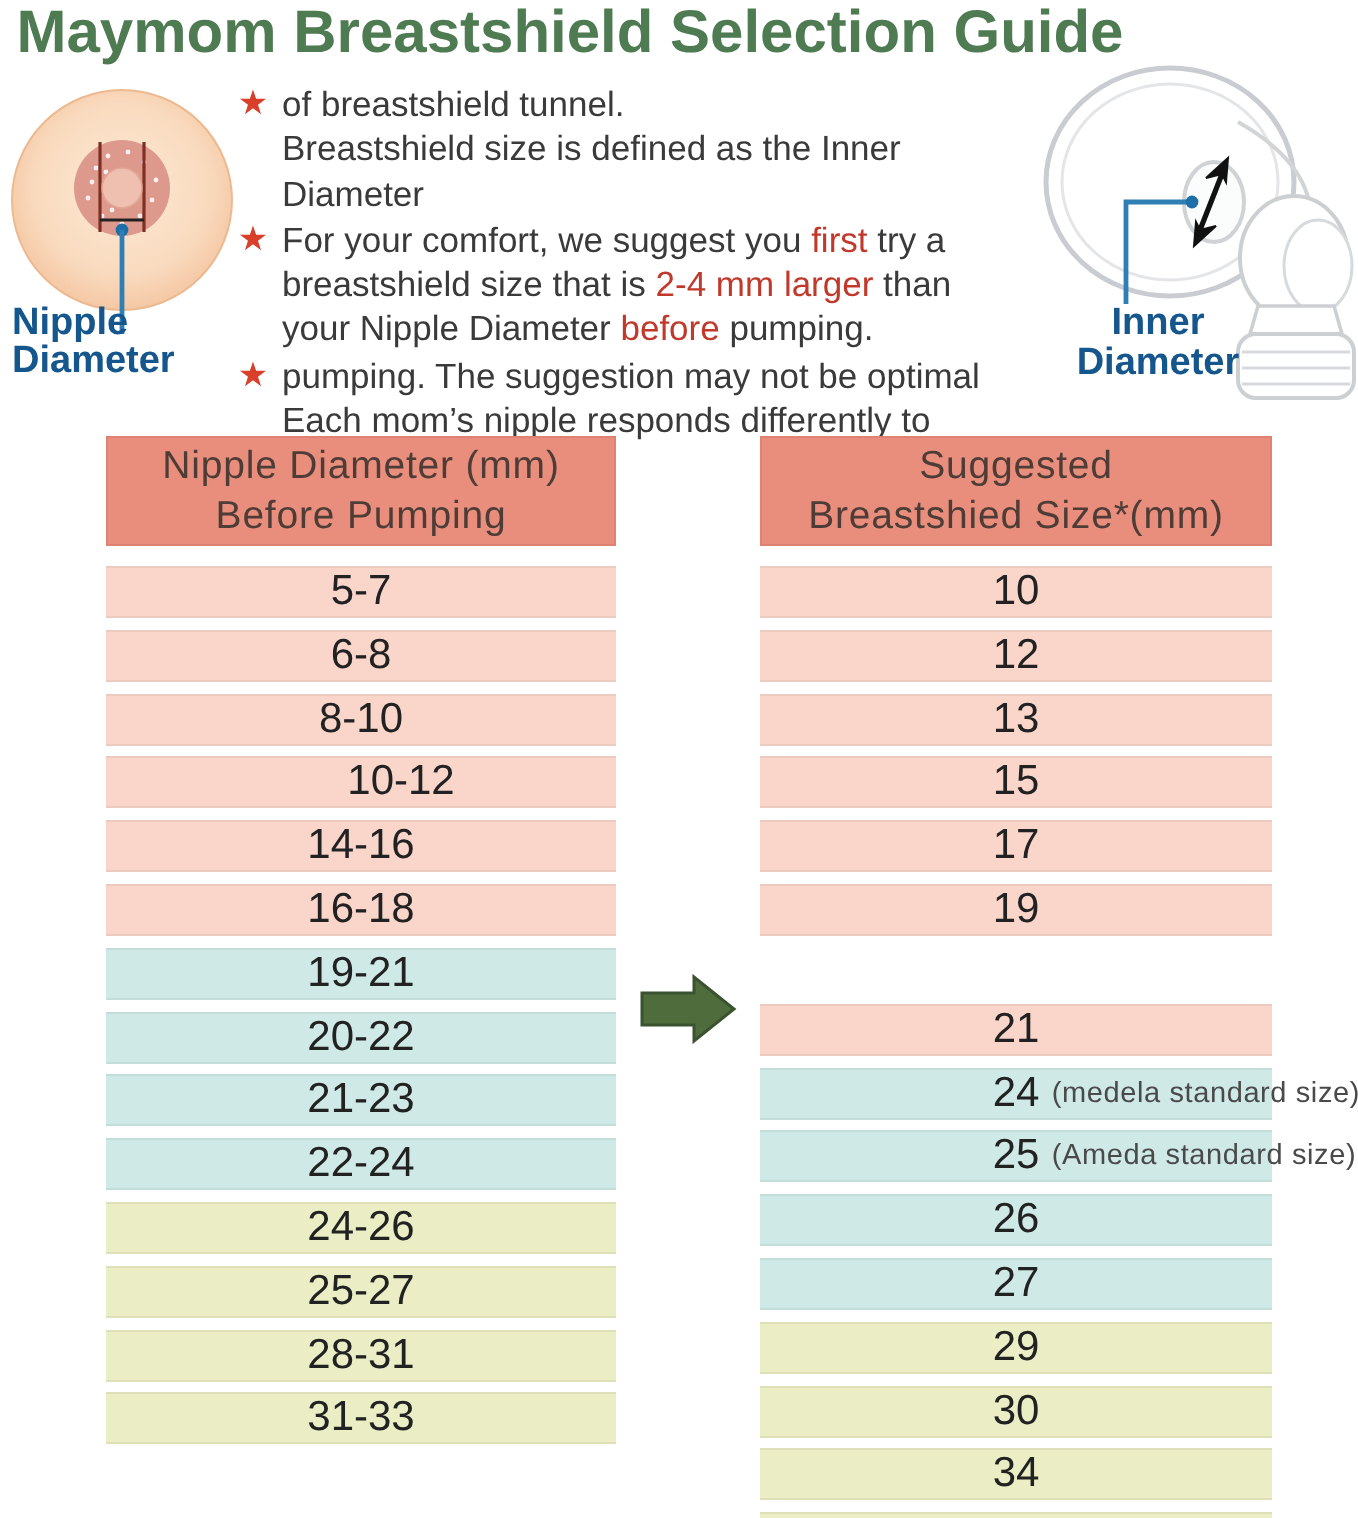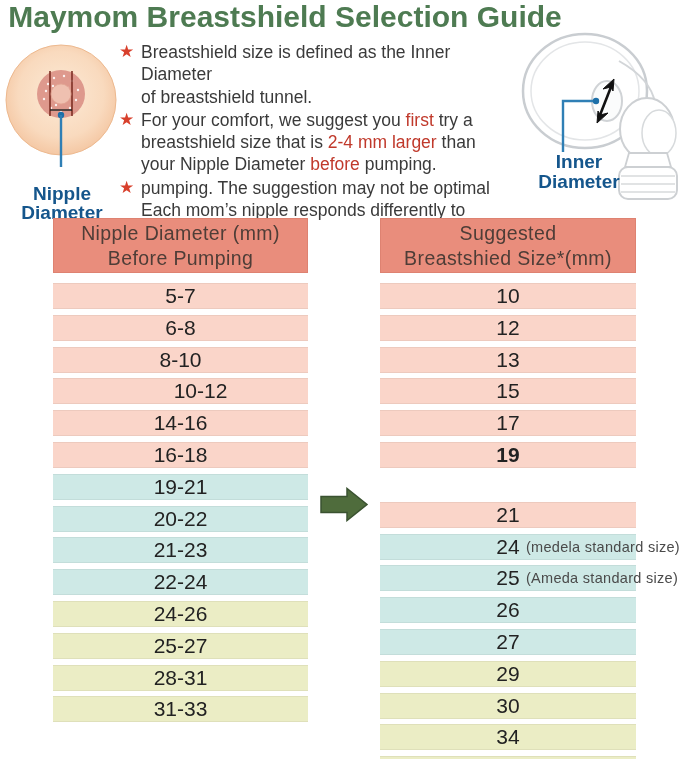--- a/index.html
+++ b/index.html
@@ -9,21 +9,21 @@
   }
   
   .title{
     position:absolute;top:0;left:0;width:570px;margin:0;
     text-align:center;font-size:30px;font-weight:bold;line-height:33px;
     color:var(--title-green);letter-spacing:0px;
   }
   
   .breast-svg{position:absolute;left:4px;top:42px;}
   .nipple-label{
-    position:absolute;left:6px;top:184px;width:112px;text-align:center;
+    position:absolute;left:6px;top:152px;width:112px;
     font-size:19px;font-weight:bold;color:var(--label-blue);line-height:19px;
   }
   .bullets{
     position:absolute;left:118px;top:41px;width:404px;margin:0;padding:0;list-style:none;
   }
   .bullet{
     display:flex;align-items:flex-start;margin-bottom:1px;
   }
   .star{
     flex:0 0 auto;color:var(--star-red);font-size:17px;line-height:22px;
@@ -100,22 +100,22 @@
   </svg>
   <div class="nipple-label">
     <div>Nipple</div>
     <div>Diameter</div>
   </div>
 
   <ul class="bullets">
       <li class="bullet">
         <span class="star">★</span>
         <div class="bullet-text">
+          <div><span>of breastshield tunnel.</span></div>
           <div><span>Breastshield size is defined as the Inner Diameter</span></div>
-          <div><span>of breastshield tunnel.</span></div>
         </div>
       </li>
       <li class="bullet">
         <span class="star">★</span>
         <div class="bullet-text">
           <div><span>For your comfort, we suggest you </span><span class="red">first</span><span> try a</span></div>
           <div><span>breastshield size that is </span><span class="red">2-4 mm larger</span><span> than</span></div>
           <div><span>your Nipple Diameter </span><span class="red">before</span><span> pumping.</span></div>
         </div>
       </li>
@@ -198,21 +198,21 @@
         </div>
         <div class="cell" style="background: var(--row-pink);">
           <span>13</span>
         </div>
         <div class="cell" style="background: var(--row-pink);">
           <span>15</span>
         </div>
         <div class="cell" style="background: var(--row-pink);">
           <span>17</span>
         </div>
-        <div class="cell" style="background: var(--row-pink); font-weight: bold;">
+        <div class="cell" style="background: var(--row-pink);">
           <span>19</span>
         </div>
         <div class="cell" style="background: var(--row-pink); margin-top: 28px;">
           <span>21</span>
         </div>
         <div class="cell" style="background: var(--row-blue);">
           <span>24</span>
           <span class="note">(medela standard size)</span>
         </div>
         <div class="cell" style="background: var(--row-blue);">

